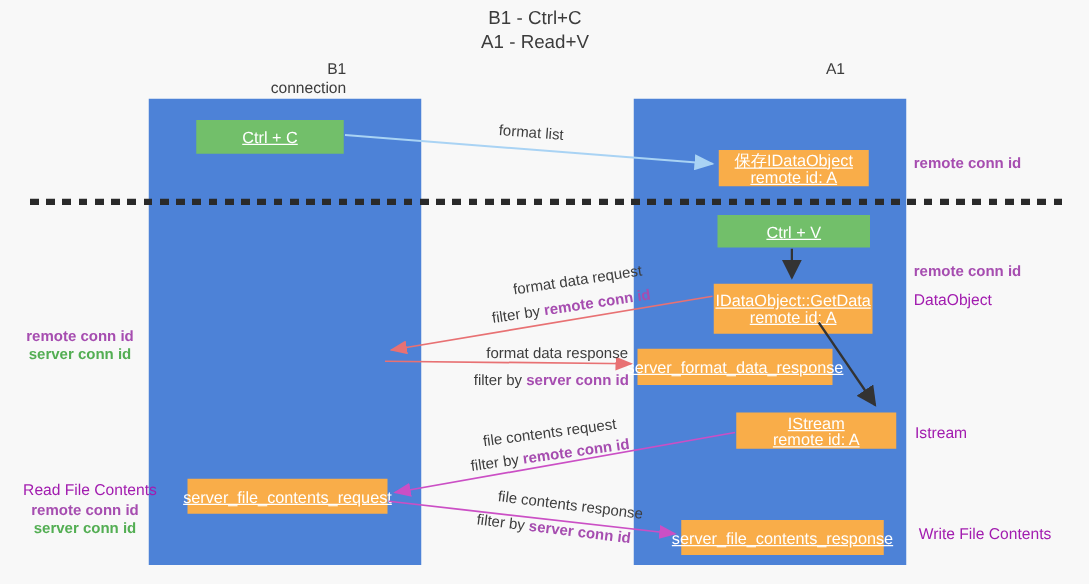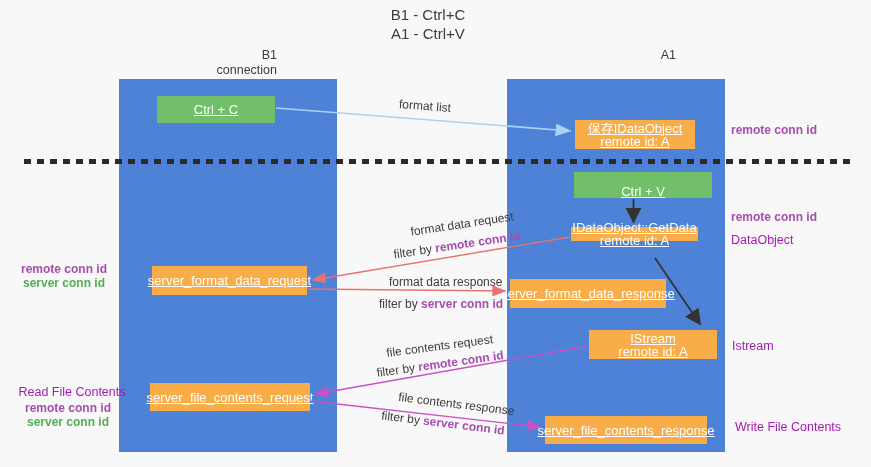--- a/index.html
+++ b/index.html
@@ -23,21 +23,21 @@
   .arrow-label{position:absolute;font-size:12px;color:#3d3d3d;white-space:nowrap;}
   svg.overlay{position:absolute;left:0;top:0;pointer-events:none;}
 </style>
 </head>
 <body>
 
 <div class="canvas">
 
   <div class="title">
     <div>B1 - Ctrl+C</div>
-    <div>A1 - Ctrl+V</div>
+    <div>A1 - Read+V</div>
   </div>
 
   <div class="lane-header" style="left:157px;">
     <div>B1</div>
     <div>connection</div>
   </div>
   <div class="lane-header" style="left:556px;">
     <div>A1</div>
   </div>
 
@@ -48,32 +48,29 @@
 
   <div class="box green" style="left:157px;top:96px;width:118px;height:27px;">
     <div>Ctrl + C</div>
   </div>
 
   <div class="box orange" style="left:575px;top:120px;width:120px;height:29px;">
     <div>保存IDataObject</div>
     <div>remote id: A</div>
   </div>
 
-  <div class="box green" style="left:574px;top:172px;width:138px;height:26px;justify-content:flex-end;">
+  <div class="box green" style="left:574px;top:172px;width:122px;height:26px;">
     <div>Ctrl + V</div>
   </div>
 
-  <div class="box orange" style="left:571px;top:227px;width:127px;height:14px;">
+  <div class="box orange" style="left:571px;top:227px;width:127px;height:40px;">
     <div>IDataObject::GetData</div>
     <div>remote id: A</div>
   </div>
 
-  <div class="box orange" style="left:152px;top:266px;width:155px;height:29px;">
-    <div>server_format_data_request</div>
-  </div>
 
   <div class="box orange" style="left:510px;top:279px;width:156px;height:29px;">
     <div>server_format_data_response</div>
   </div>
 
   <div class="box orange" style="left:589px;top:330px;width:128px;height:29px;">
     <div>IStream</div>
     <div>remote id: A</div>
   </div>
 

